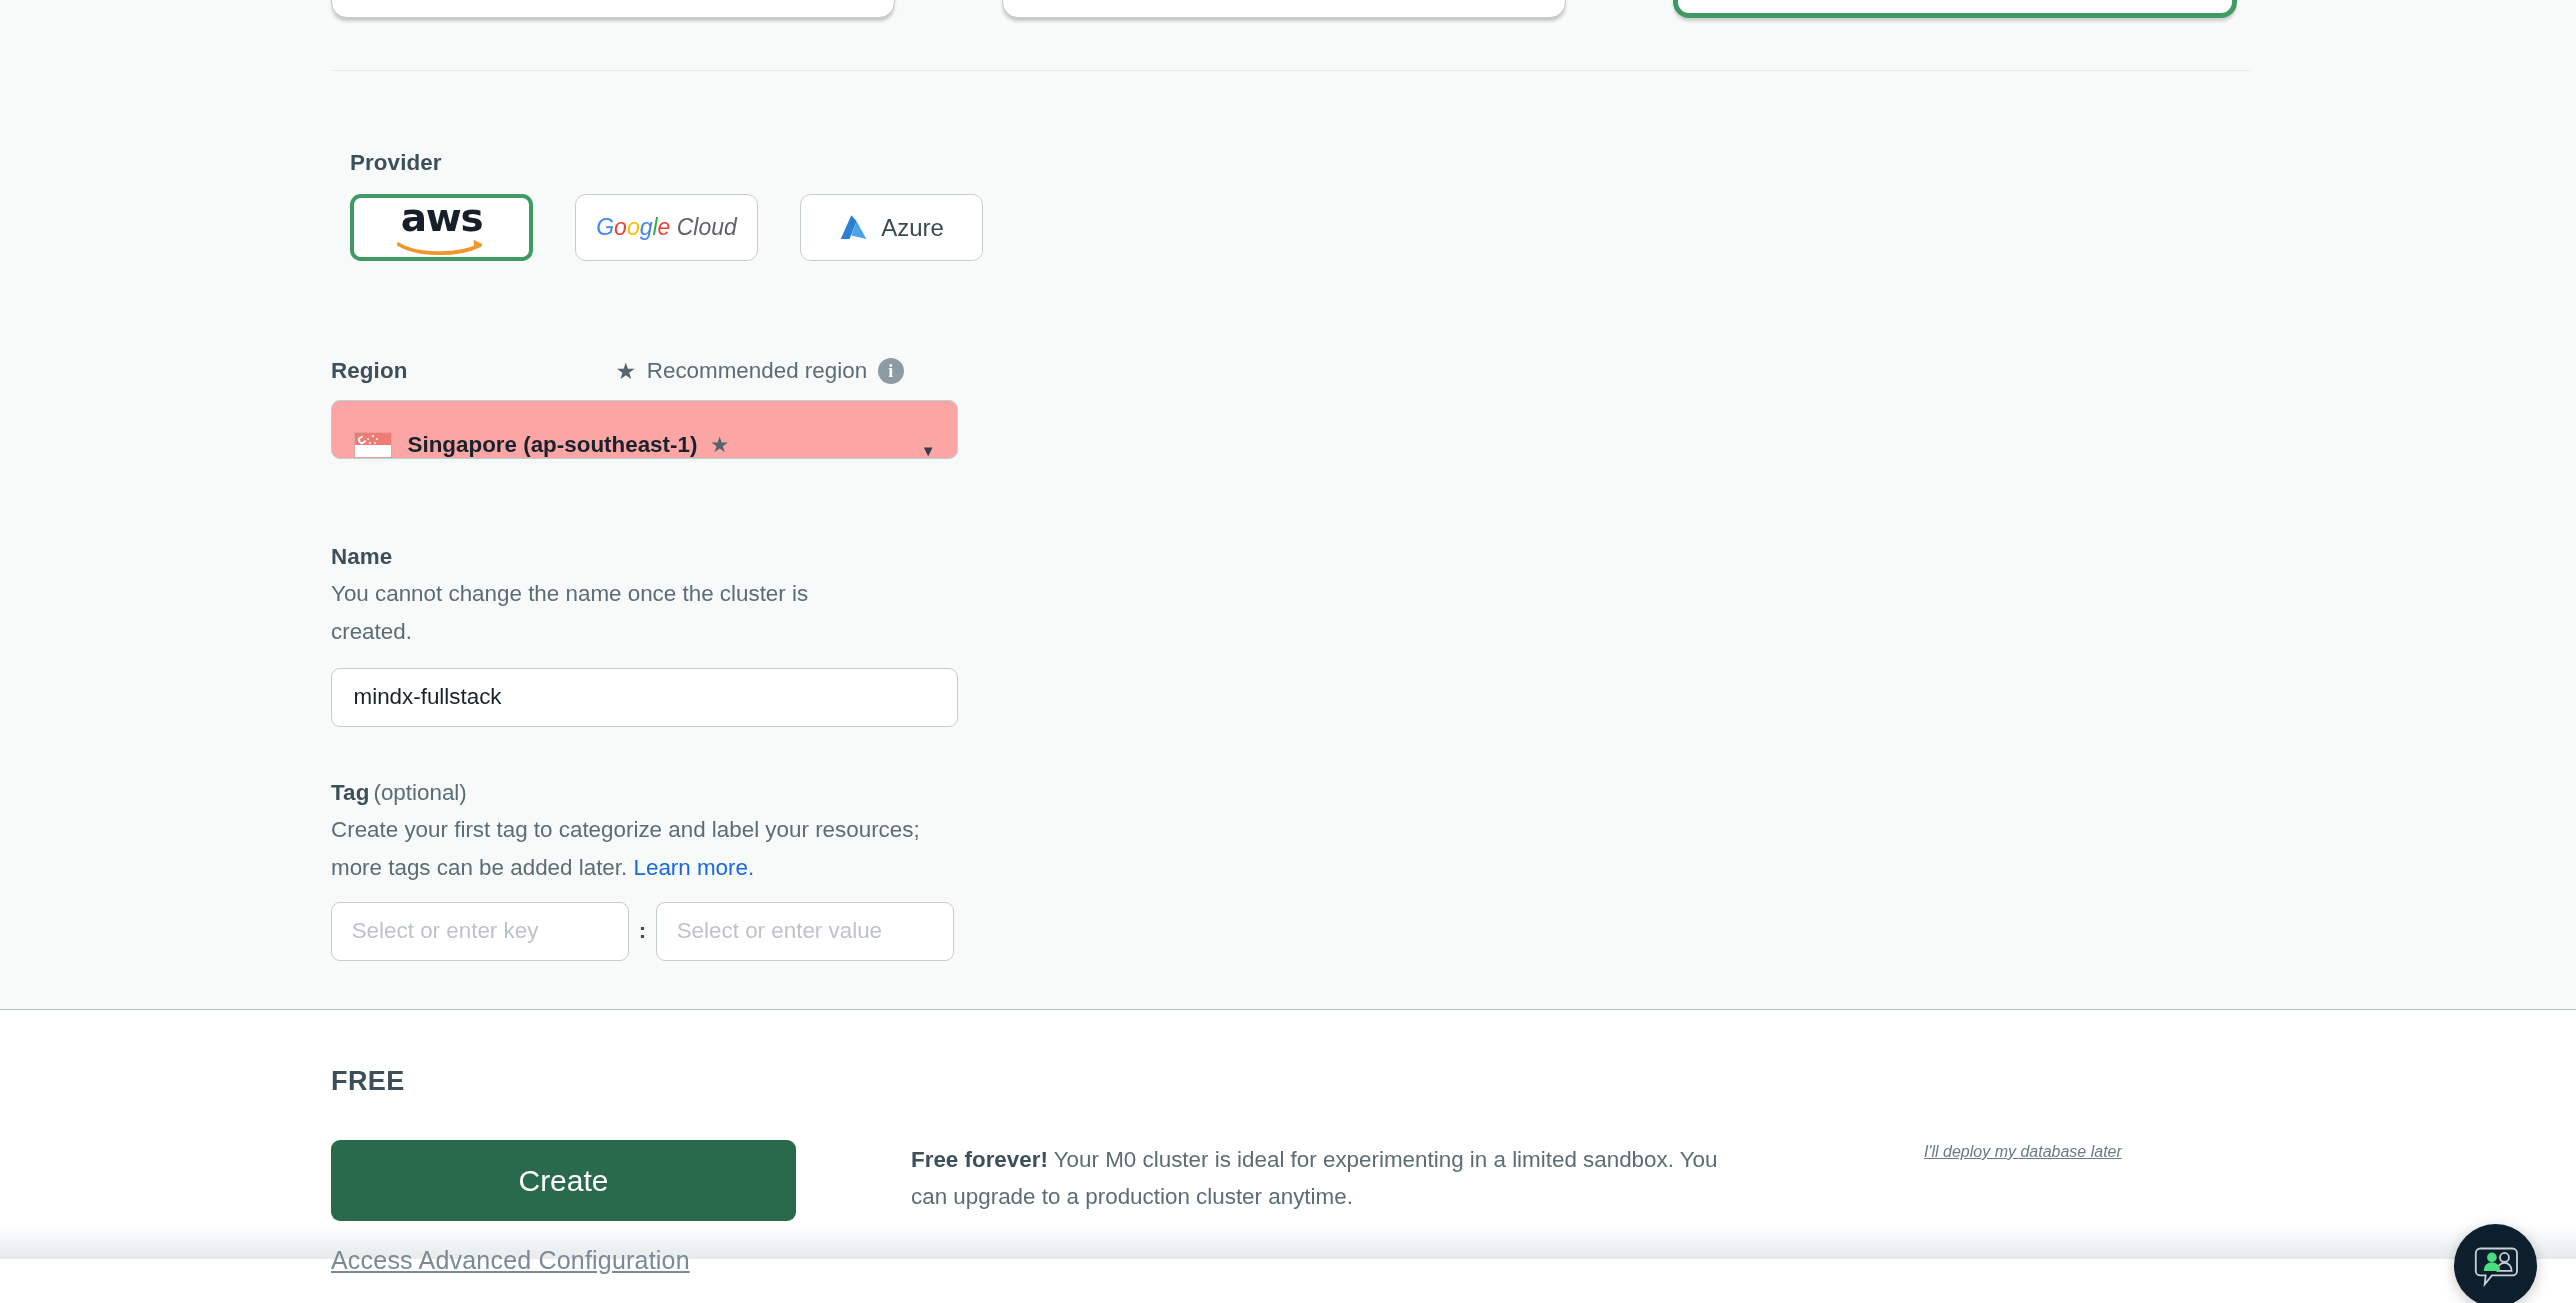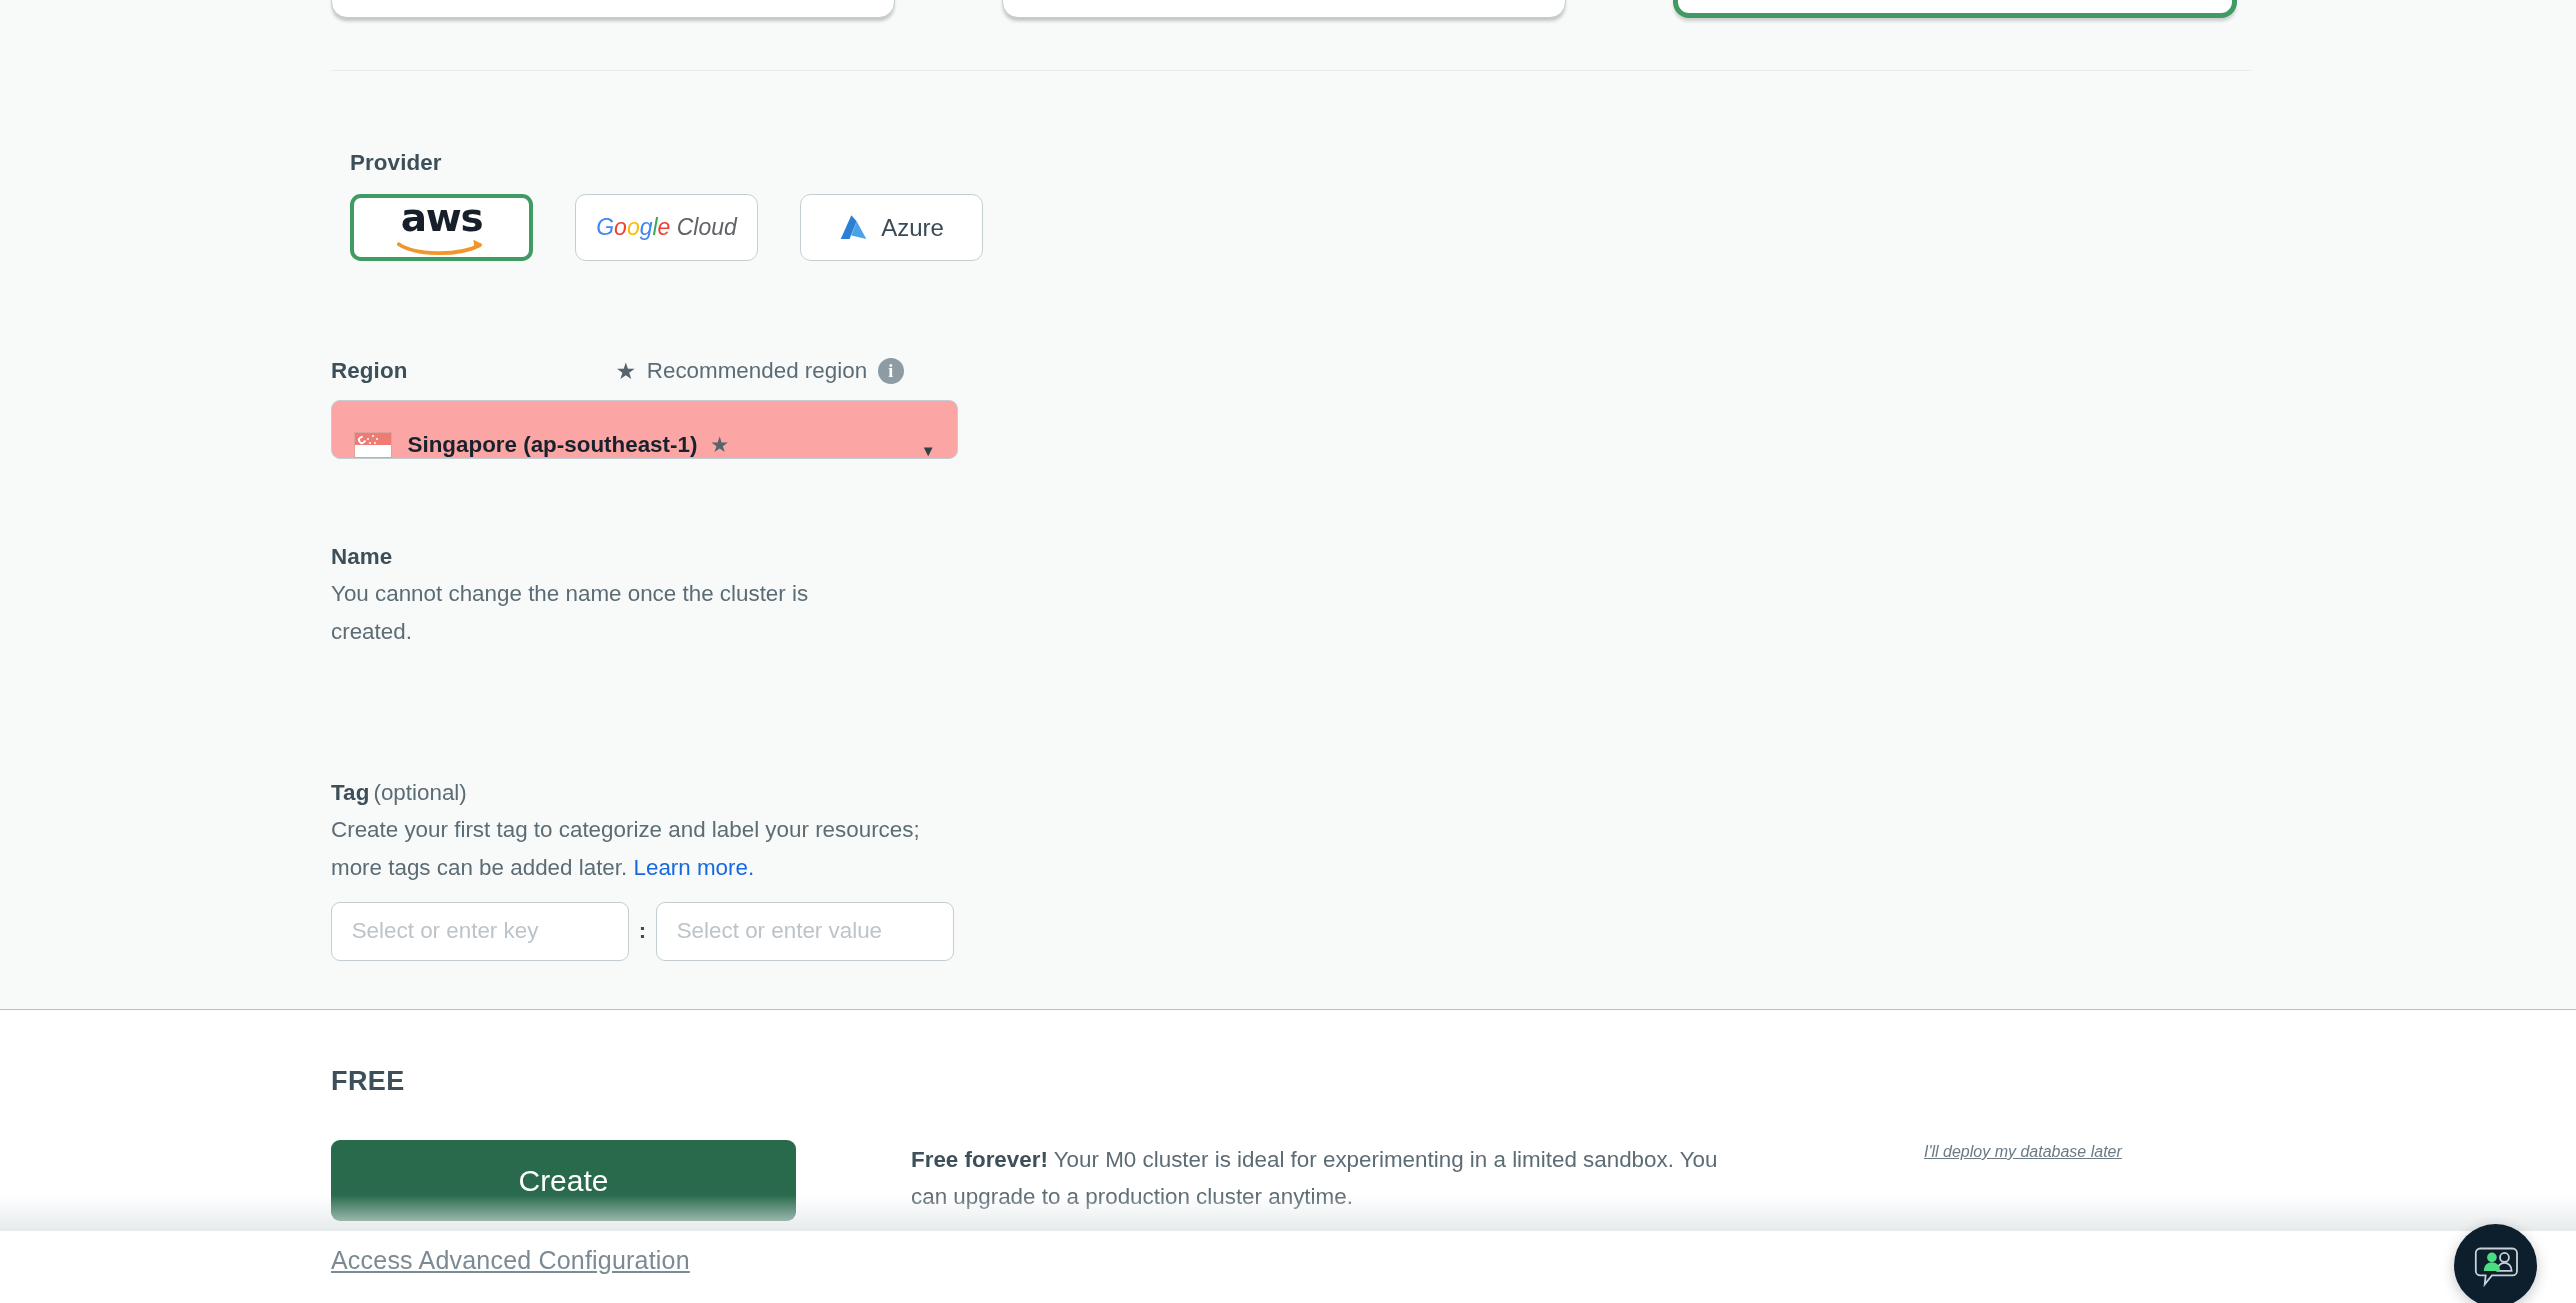--- a/index.html
+++ b/index.html
@@ -145,21 +145,21 @@
     width: 298px; height: 59px;
     background: #ffffff; border: 1.8px solid #c3cdd2; border-radius: 9px;
     padding: 0 19.7px;
     font-family: "Liberation Sans", sans-serif; font-size: 22.4px; color: #4c1d95;
   }
   .tag-input::placeholder { color: #bcc4ca; }
   .tag-colon { width: 27px; text-align: center; font-size: 22.4px; font-weight: 700; color: #3d4f58; }
 
   
   .footer {
-    position: absolute; left: 0; top: 1011px; width: 2576px; height: 220px;
+    position: absolute; left: 0; top: 1011px; width: 2576px; height: 248px;
     background: #ffffff; overflow: hidden;
   }
   .footer-bottom-shade {
     position: absolute; left: 0; bottom: 0; width: 2576px; height: 36px;
     background: linear-gradient(to bottom, rgba(240,243,244,0) 0%, rgba(226,231,233,0.85) 100%);
   }
   .free-title {
     position: absolute; left: 331px; top: 55px;
     font-size: 27px; font-weight: 700; color: #3d4f58; letter-spacing: 0.4px;
   }
@@ -265,20 +265,21 @@
         </span>
         <span class="region-name">Singapore (ap-southeast-1)</span>
         <span class="region-star">★</span>
         <span class="caret">▼</span>
       </div>
     </div>
 
     <div class="name-sec">
       <div class="label-strong">Name</div>
       <div class="helper name-help">You cannot change the name once the cluster is created.</div>
+      <input class="text-input" value="mindx-fullstack" style="">
     </div>
 
     <div class="tag-sec">
       <div>
         <span class="label-strong">Tag</span>
         <span class="label-normal">(optional)</span>
       </div>
       <div class="helper tag-help">
         <span>Create your first tag to categorize and label your resources; more tags can be added later.</span>
         <a class="link-blue" href="#">Learn more.</a>

